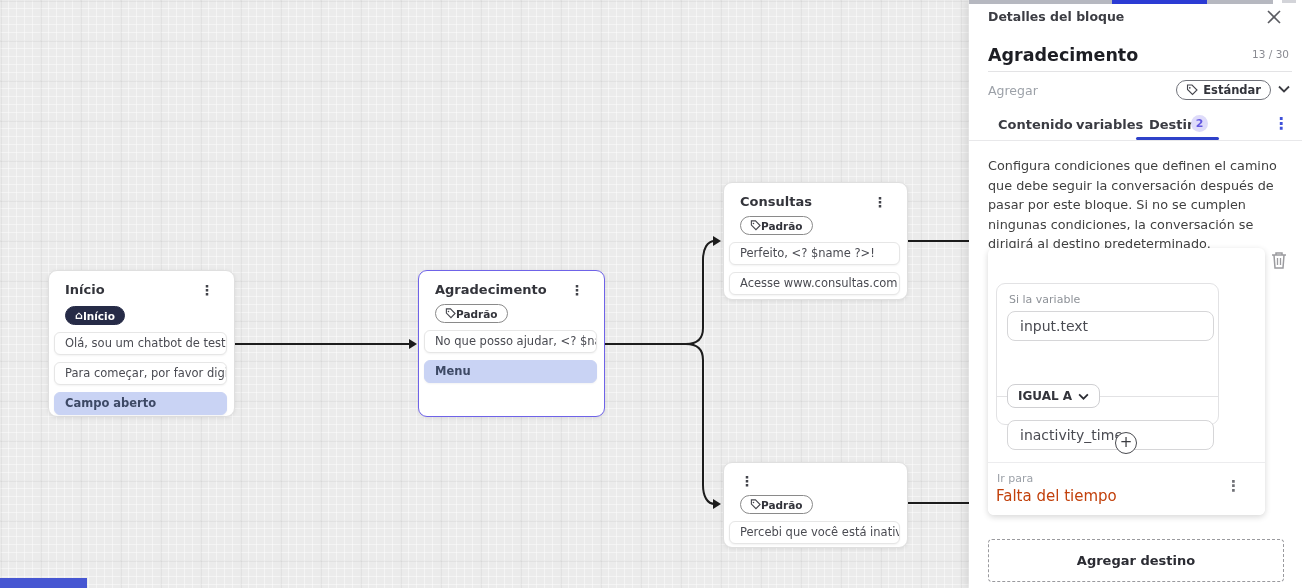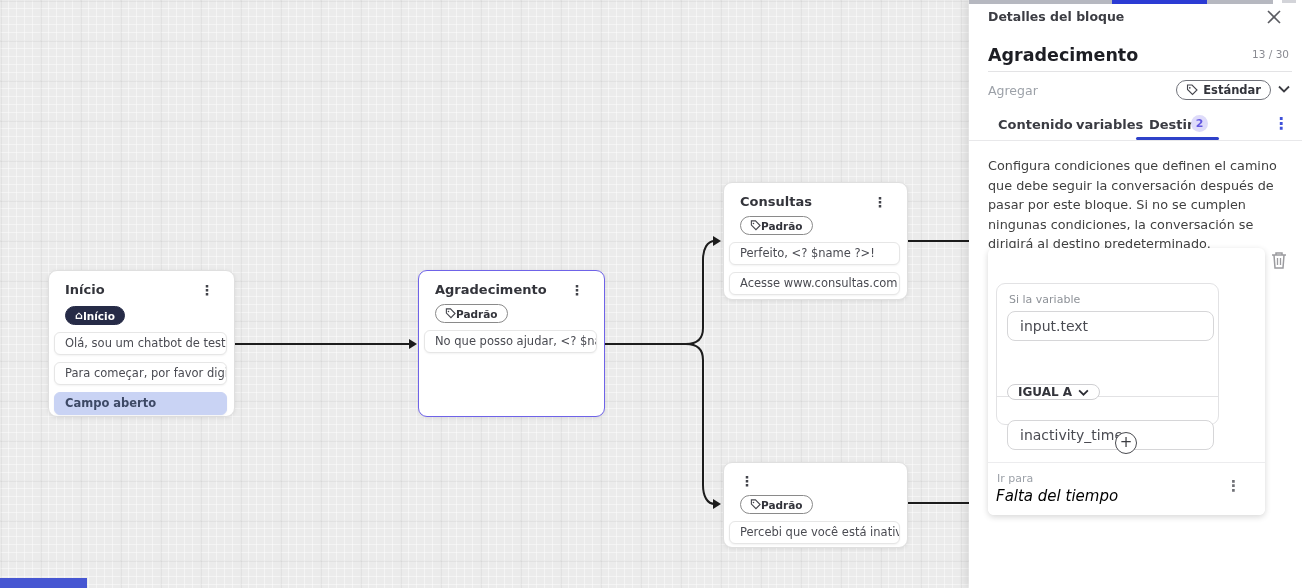--- a/index.html
+++ b/index.html
@@ -81,30 +81,30 @@
   .dest-head-label { font-size:12px; font-weight:700; color:#2b2c33; }
   .trash-btn { position:absolute; left:301px; top:250px; width:18px; height:20px; cursor:pointer; }
 
   .cond-card { position:absolute; left:8px; top:35px; width:223px; height:142px; background:#fff;
     border:1px solid #e2e2e4; border-radius:9px; }
   .cond-label { position:absolute; left:12px; top:9px; font-size:11px; color:#8e9298; }
   .cond-input { position:absolute; left:10px; width:207px; height:30px; border:1px solid #d6d6d8;
     border-radius:8px; background:#fff; font-size:14px; color:#4a4b52; line-height:28px;
     padding-left:12px; }
   .cond-divider { position:absolute; left:0; right:0; top:112px; border-top:1px solid #e2e2e4; }
-  .op-chip { position:absolute; left:10px; top:100px; height:16px; background:#fff;
+  .op-chip { position:absolute; left:10px; top:100px; height:24px; background:#fff;
     border:1px solid #cfcfd2; border-radius:8px; display:inline-flex; align-items:center; gap:6px;
     padding:0 10px; font-size:12px; font-weight:700; color:#33343b; cursor:pointer; }
   .plus-btn { position:absolute; left:127px; top:184px; width:22px; height:22px; border:1.6px solid #4a4b50;
     border-radius:50%; color:#3c3d42; font-size:15px; font-weight:400; text-align:center;
     line-height:19px; cursor:pointer; background:#fff; }
   .dest-footer { position:absolute; left:0; right:0; top:214px; height:53px; background:#fff;
     border-top:1px solid #ececee; border-radius:0 0 6px 6px; }
   .goto-label { position:absolute; left:9px; top:9px; font-size:11px; color:#9ca1a8; }
-  .goto-value { position:absolute; left:8px; top:24px; font-size:15px; color:#000000;font-style:italic; }
+  .goto-value { position:absolute; left:8px; top:24px; font-size:15px; color:#c2410c; }
   .footer-kebab { position:absolute; right:24px; top:14px; font-size:15px; font-weight:700;
     color:#6e6f75; cursor:pointer; }
 
   .add-dest-btn { position:absolute; left:19px; top:539px; width:296px; height:43px; background:#fff;
     border:1.4px dashed #9a9a9e; border-radius:4px; font-size:13px; font-weight:700; color:#2b2c33;
     display:flex; align-items:center; justify-content:center; cursor:pointer; }
 </style>
 </head>
 <body>
 
@@ -147,20 +147,21 @@
       <div class="badge-row">
         <span class="badge outline">
             <svg width="11" height="11" viewBox="0 0 24 24">
               <path d="M12 2 H3 v9 l10 10 9-9 z" fill="none" stroke="#44454c" stroke-width="2.4"></path>
               <circle cx="7.6" cy="7.6" r="1.7" fill="#44454c"></circle>
             </svg>
             <span>Padrão</span>
           </span>
       </div>
       <div class="node-item">No que posso ajudar, &lt;? $name ...</div>
+      <div class="node-item hl">Menu</div>
     </div>
 
     <div class="node" style="left:723px; top:182px; width:185px; height:118px;">
       <div class="node-head">
         <span class="node-title">Consultas</span>
         <span class="kebab">⋮</span>
       </div>
       <div class="badge-row">
         <span class="badge outline">
             <svg width="11" height="11" viewBox="0 0 24 24">
@@ -254,15 +255,16 @@
       </div>
     </div>
 
     <svg class="trash-btn" viewBox="0 0 18 20">
       <path d="M2 5 h14" stroke="#9b9b9f" stroke-width="1.5" fill="none"></path>
       <path d="M6 5 V3 h6 v2" stroke="#9b9b9f" stroke-width="1.5" fill="none"></path>
       <path d="M4 5 l1 13 h8 l1-13" stroke="#9b9b9f" stroke-width="1.5" fill="none"></path>
       <path d="M7.5 8 v7 M10.5 8 v7" stroke="#9b9b9f" stroke-width="1.3" fill="none"></path>
     </svg>
 
+    <div class="add-dest-btn">Agregar destino</div>
   </div>
 
 </div>
 
 </body></html>

